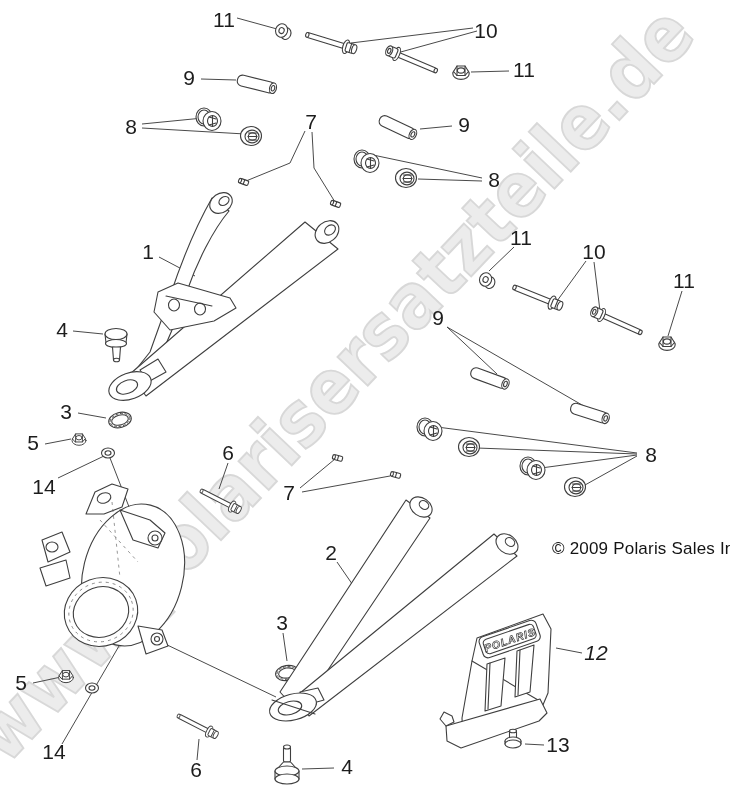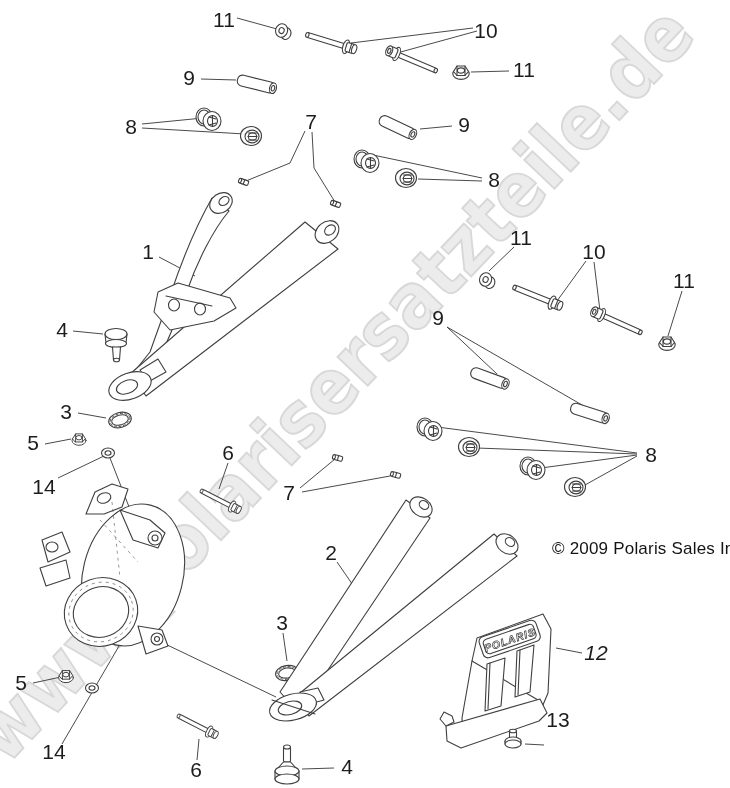--- a/index.html
+++ b/index.html
@@ -284,17 +284,17 @@
       <span class="callout" style="left: 228px; top: 453px;">6</span>
       <span class="callout" style="left: 44px; top: 487px;">14</span>
       <span class="callout" style="left: 289px; top: 493px;">7</span>
       <span class="callout" style="left: 331px; top: 553px;">2</span>
       <span class="callout" style="left: 282px; top: 623px;">3</span>
       <span class="callout" style="left: 596px; top: 653px; font-style: italic;">12</span>
       <span class="callout" style="left: 21px; top: 683px;">5</span>
       <span class="callout" style="left: 54px; top: 752px;">14</span>
       <span class="callout" style="left: 196px; top: 770px;">6</span>
       <span class="callout" style="left: 347px; top: 767px;">4</span>
-      <span class="callout" style="left: 558px; top: 720px;">13</span>
+      <span class="callout" style="left: 558px; top: 745px;">13</span>
     </div>
 
   <div class="copyright">© 2009 Polaris Sales Inc.</div>
 </div>
 
 </body></html>

